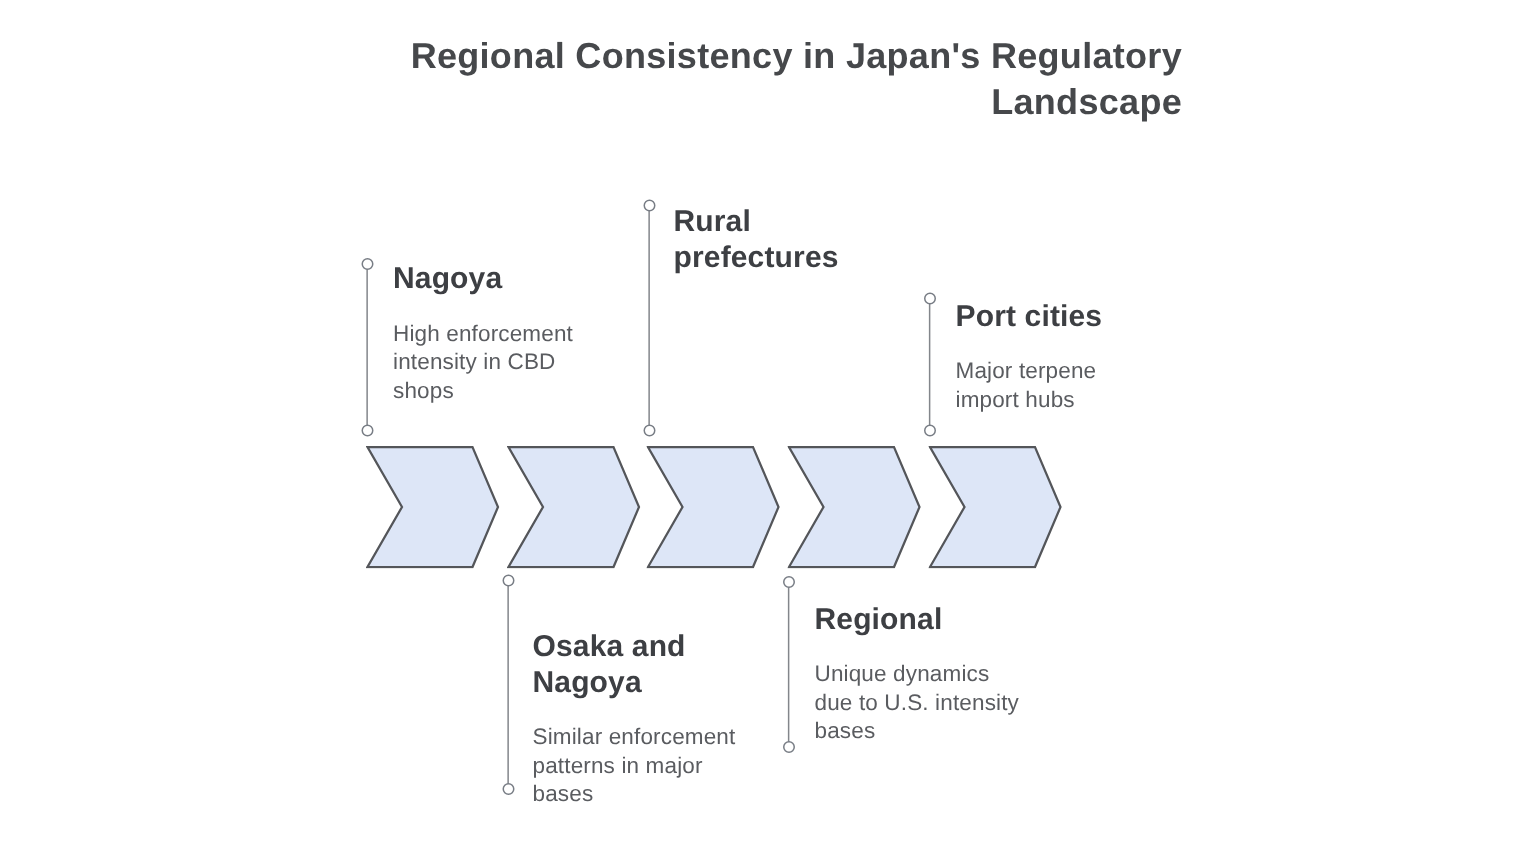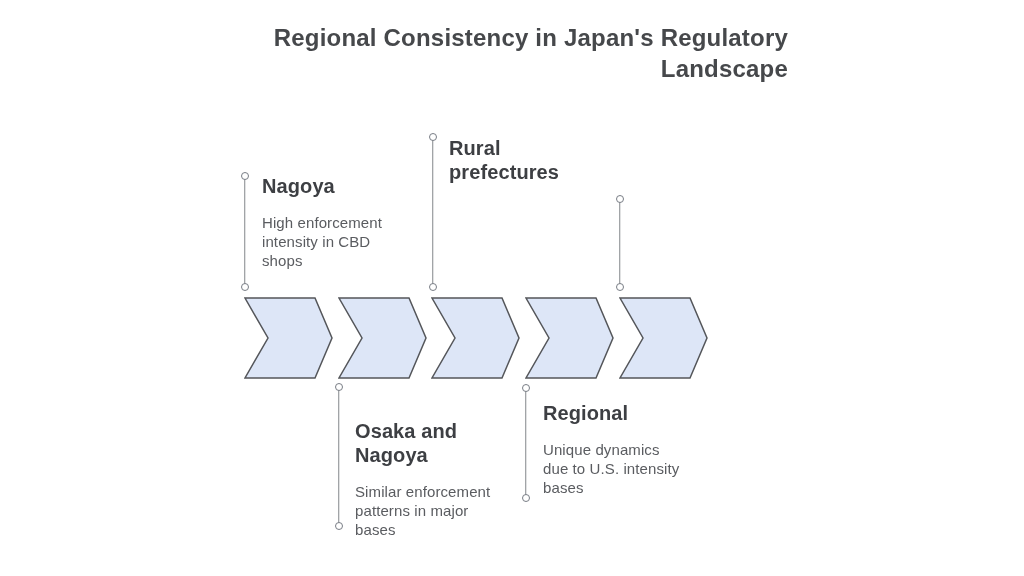--- a/index.html
+++ b/index.html
@@ -124,14 +124,19 @@
     <p class="step-desc">Unique dynamics
 due to U.S. intensity
 bases</p>
   </div>
 
   <div class="connector conn-port">
     <span class="line"></span>
     <span class="dot top"></span>
     <span class="dot bottom"></span>
   </div>
+  <div class="step-text txt-port">
+    <h2 class="step-title">Port cities</h2>
+    <p class="step-desc">Major terpene
+import hubs</p>
+  </div>
 
 </div>
 
 </body></html>

